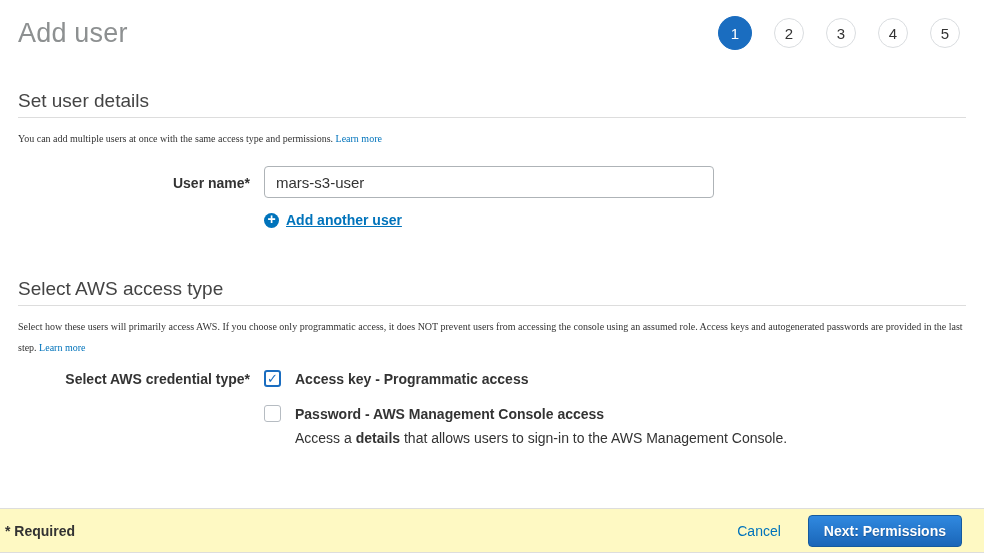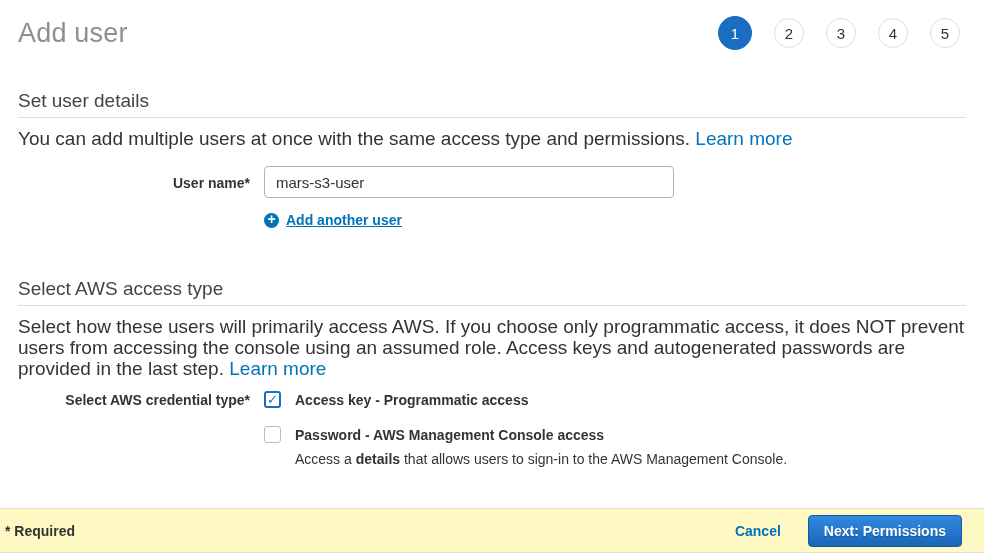--- a/index.html
+++ b/index.html
@@ -21,35 +21,35 @@
     border: 1px solid #dadde0; background: #fff; color: #333;
     font-size: 15px; display: flex; align-items: center; justify-content: center;
   }
   .step[data-active="true"] {
     width: 34px; height: 34px; background: #1a6dc0; border-color: #1a6dc0; color: #fff;
   }
 
   
   .section-heading { font-size: 19px; font-weight: 400; color: #444; margin: 0 18px; }
   .rule { border: 0; border-top: 1px solid #ddd; margin: 5px 18px 0 18px; }
-  .intro { font-size: 19px; line-height: 21px; color: #333; margin: 10px 10px 0 18px; }
+  .intro { font-size: 10px; line-height: 21px; color: #333; margin: 10px 10px 0 18px; font-family: Liberation Serif, serif; }
   a.link { color: #0073bb; text-decoration: none; cursor: pointer; }
-  a.link-bold { color: #0073bb; font-weight: bold; text-decoration: none; cursor: pointer; }
+  a.link-bold { color: #0073bb; font-weight: normal; text-decoration: none; cursor: pointer; }
 
   .sec1-heading { margin-top: 40px; }
   .sec2-heading { margin-top: 50px; }
 
   
   .form-row { display: flex; margin: 17px 0 0 18px; }
   .field-label {
     width: 232px; text-align: right; font-size: 14px; font-weight: bold; color: #333;
     padding-top: 9px; flex: none;
   }
   .text-input {
-    margin-left: 14px; width: 410px; height: 32px;
+    margin-left: 14px; width: 450px; height: 32px;
     border: 1px solid #aeb3b7; border-radius: 4px;
     padding: 12px 11px; font-size: 15px; color: #333;
     font-family: "Liberation Sans", "DejaVu Sans", sans-serif;
     outline: none; background: #fff;
   }
   .add-user-row {
     display: flex; align-items: center; margin: 14px 0 0 264px; cursor: pointer;
   }
   .plus-icon {
     width: 15px; height: 15px; border-radius: 50%; background: #0073bb; color: #fff;

